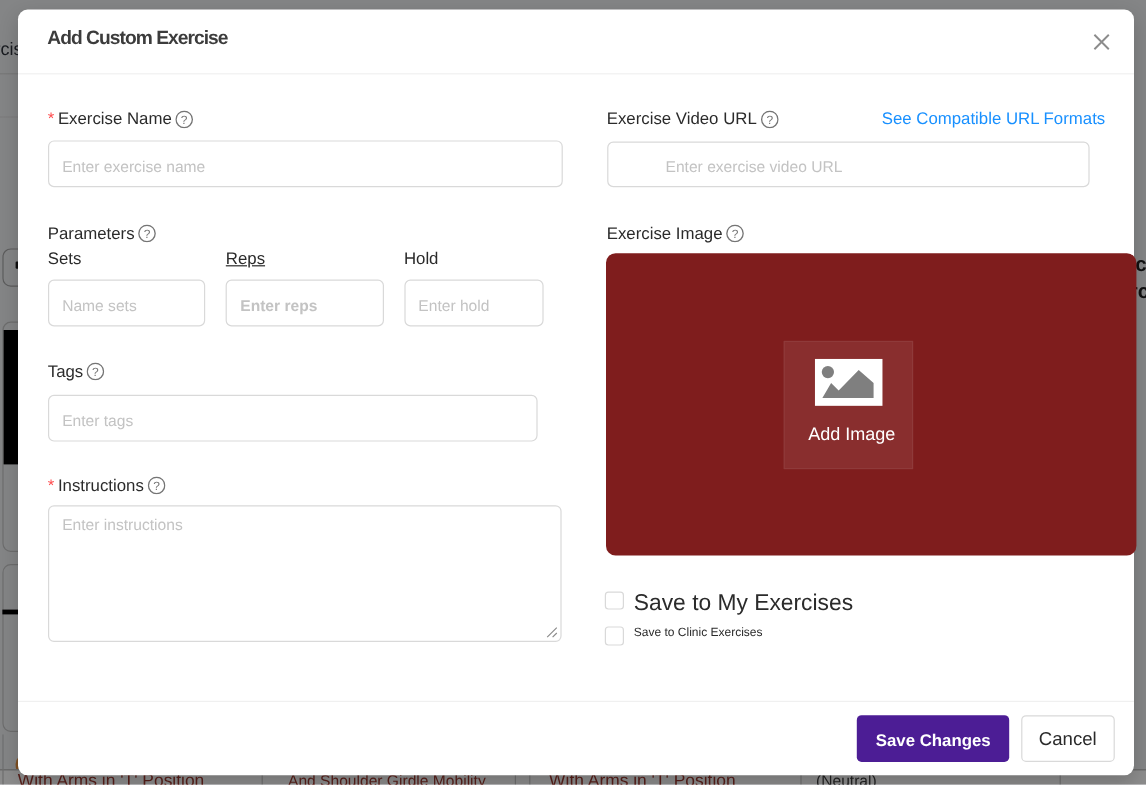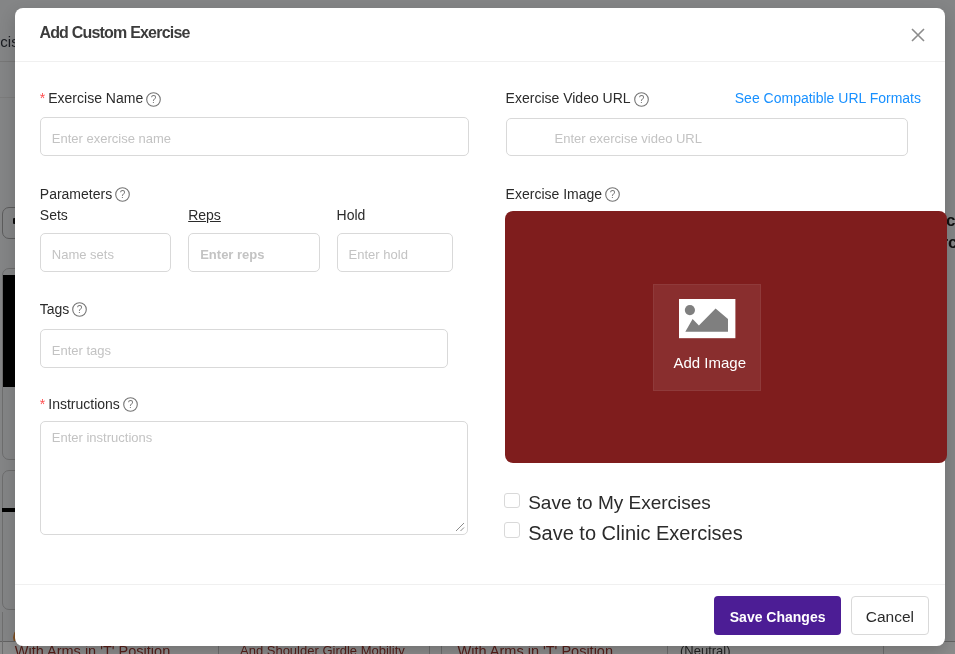--- a/index.html
+++ b/index.html
@@ -30,21 +30,21 @@
   #fline { position:absolute; left:14.5px; top:584.3px; width:930.5px; height:1px; background:#f0f0f0; }
 
   .lbl { position:absolute; font-size:14px; color:#2b2b2b; white-space:nowrap; height:18px; line-height:18px; }
   .req { color:#ff4d4f; margin-right:3px; font-size:14px; }
   .q { display:inline-block; vertical-align:-3.5px; margin-left:3px; }
 
   .inp { position:absolute; height:38.6px; border:1px solid #d9d9d9; border-radius:5px; background:#fff;
          font-size:13px; color:#c3c3c3; line-height:36.6px; padding-left:11px; padding-top:2.5px; white-space:nowrap; overflow:hidden; }
 
   .cb { position:absolute; width:15.4px; height:15.4px; border:1px solid #d9d9d9; border-radius:3px; background:#fff; }
-  .cblbl { position:absolute; font-size:20px; color:#2b2b2b; white-space:nowrap; }
+  .cblbl { position:absolute; font-size:10px; color:#2b2b2b; white-space:nowrap; }
 
   #savebtn { position:absolute; left:713.8px; top:596.1px; width:127.7px; height:38.6px; border-radius:4px;
              background:#4c1d95; color:#fff; font-size:14px; font-weight:bold; text-align:center; line-height:42px; }
   #cancelbtn { position:absolute; left:850.9px; top:596.1px; width:77.9px; height:38.6px; border-radius:4px;
              background:#fff; border:1px solid #d9d9d9; color:#2b2b2b; font-size:15.5px; text-align:center; line-height:39.5px; }
 
   #imgbox { position:absolute; left:505px; top:210.6px; width:442px; height:252.2px; border-radius:8px; background:#7f1d1d; }
   #imgsq { position:absolute; left:148px; top:73px; width:107.5px; height:107.5px; background:rgba(255,255,255,0.08); border:1px solid rgba(255,255,255,0.06); }
   #addimgtxt { position:absolute; left:3px; top:143px; width:403.5px; text-align:center; color:#fff; font-size:15px; }
 </style>

